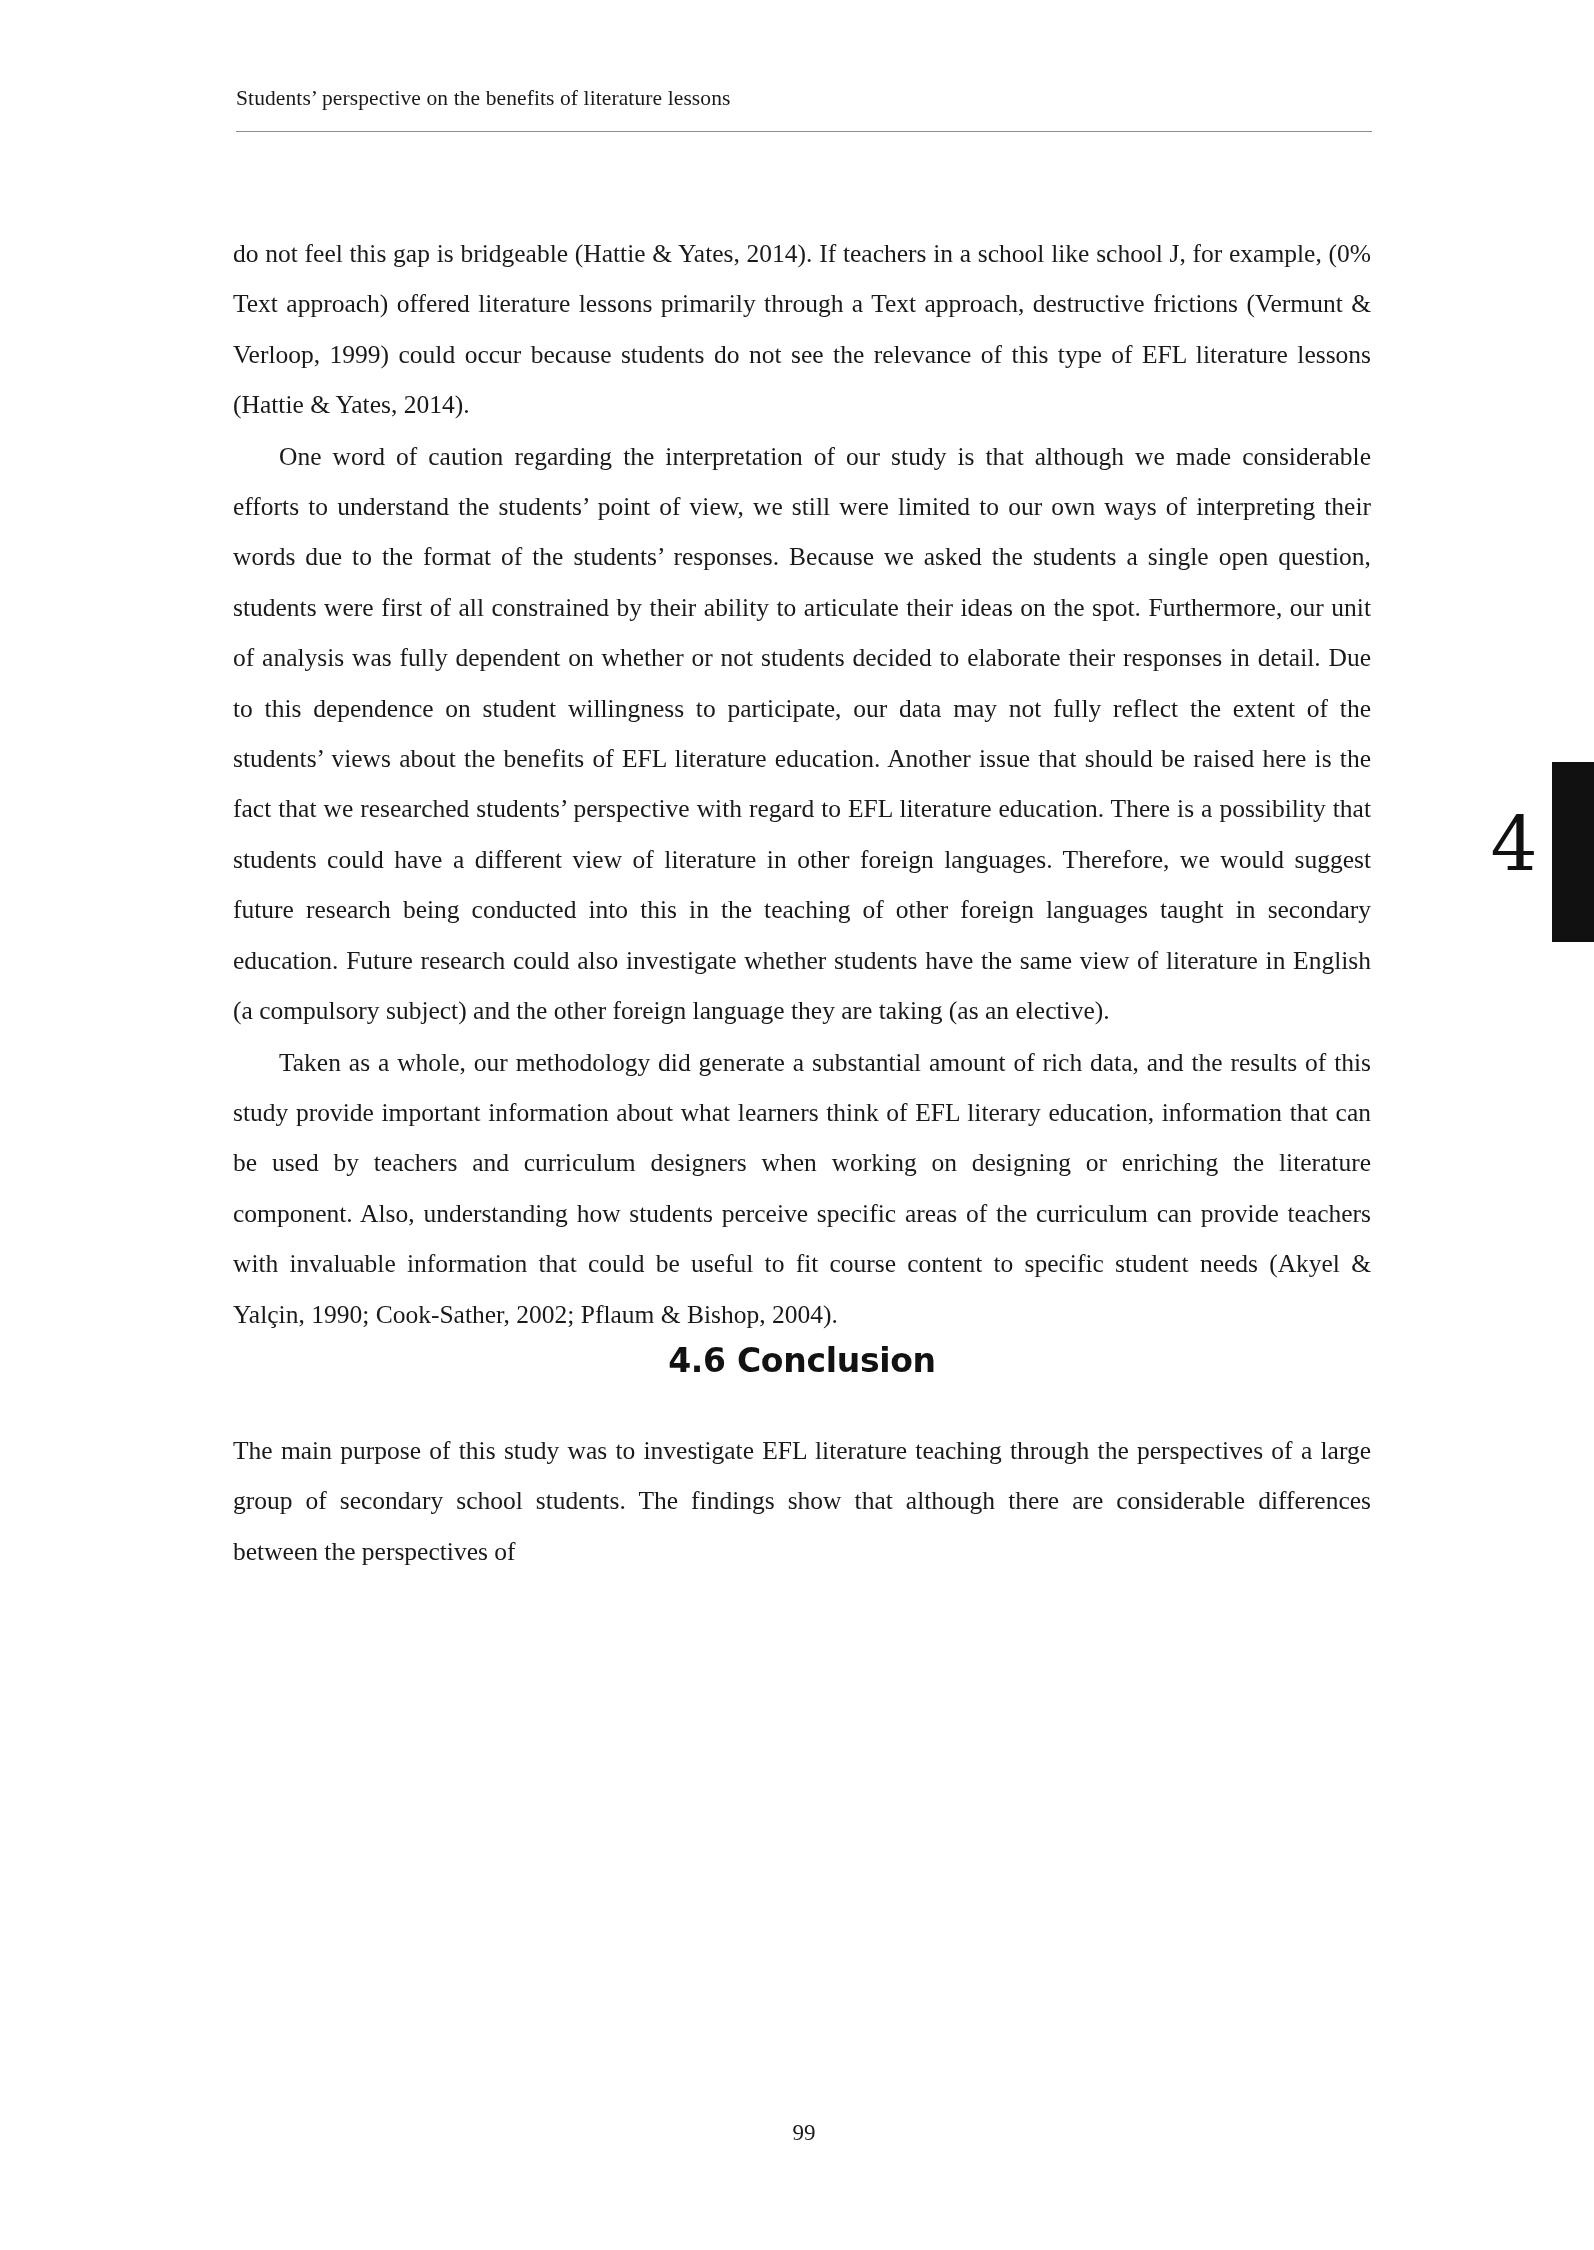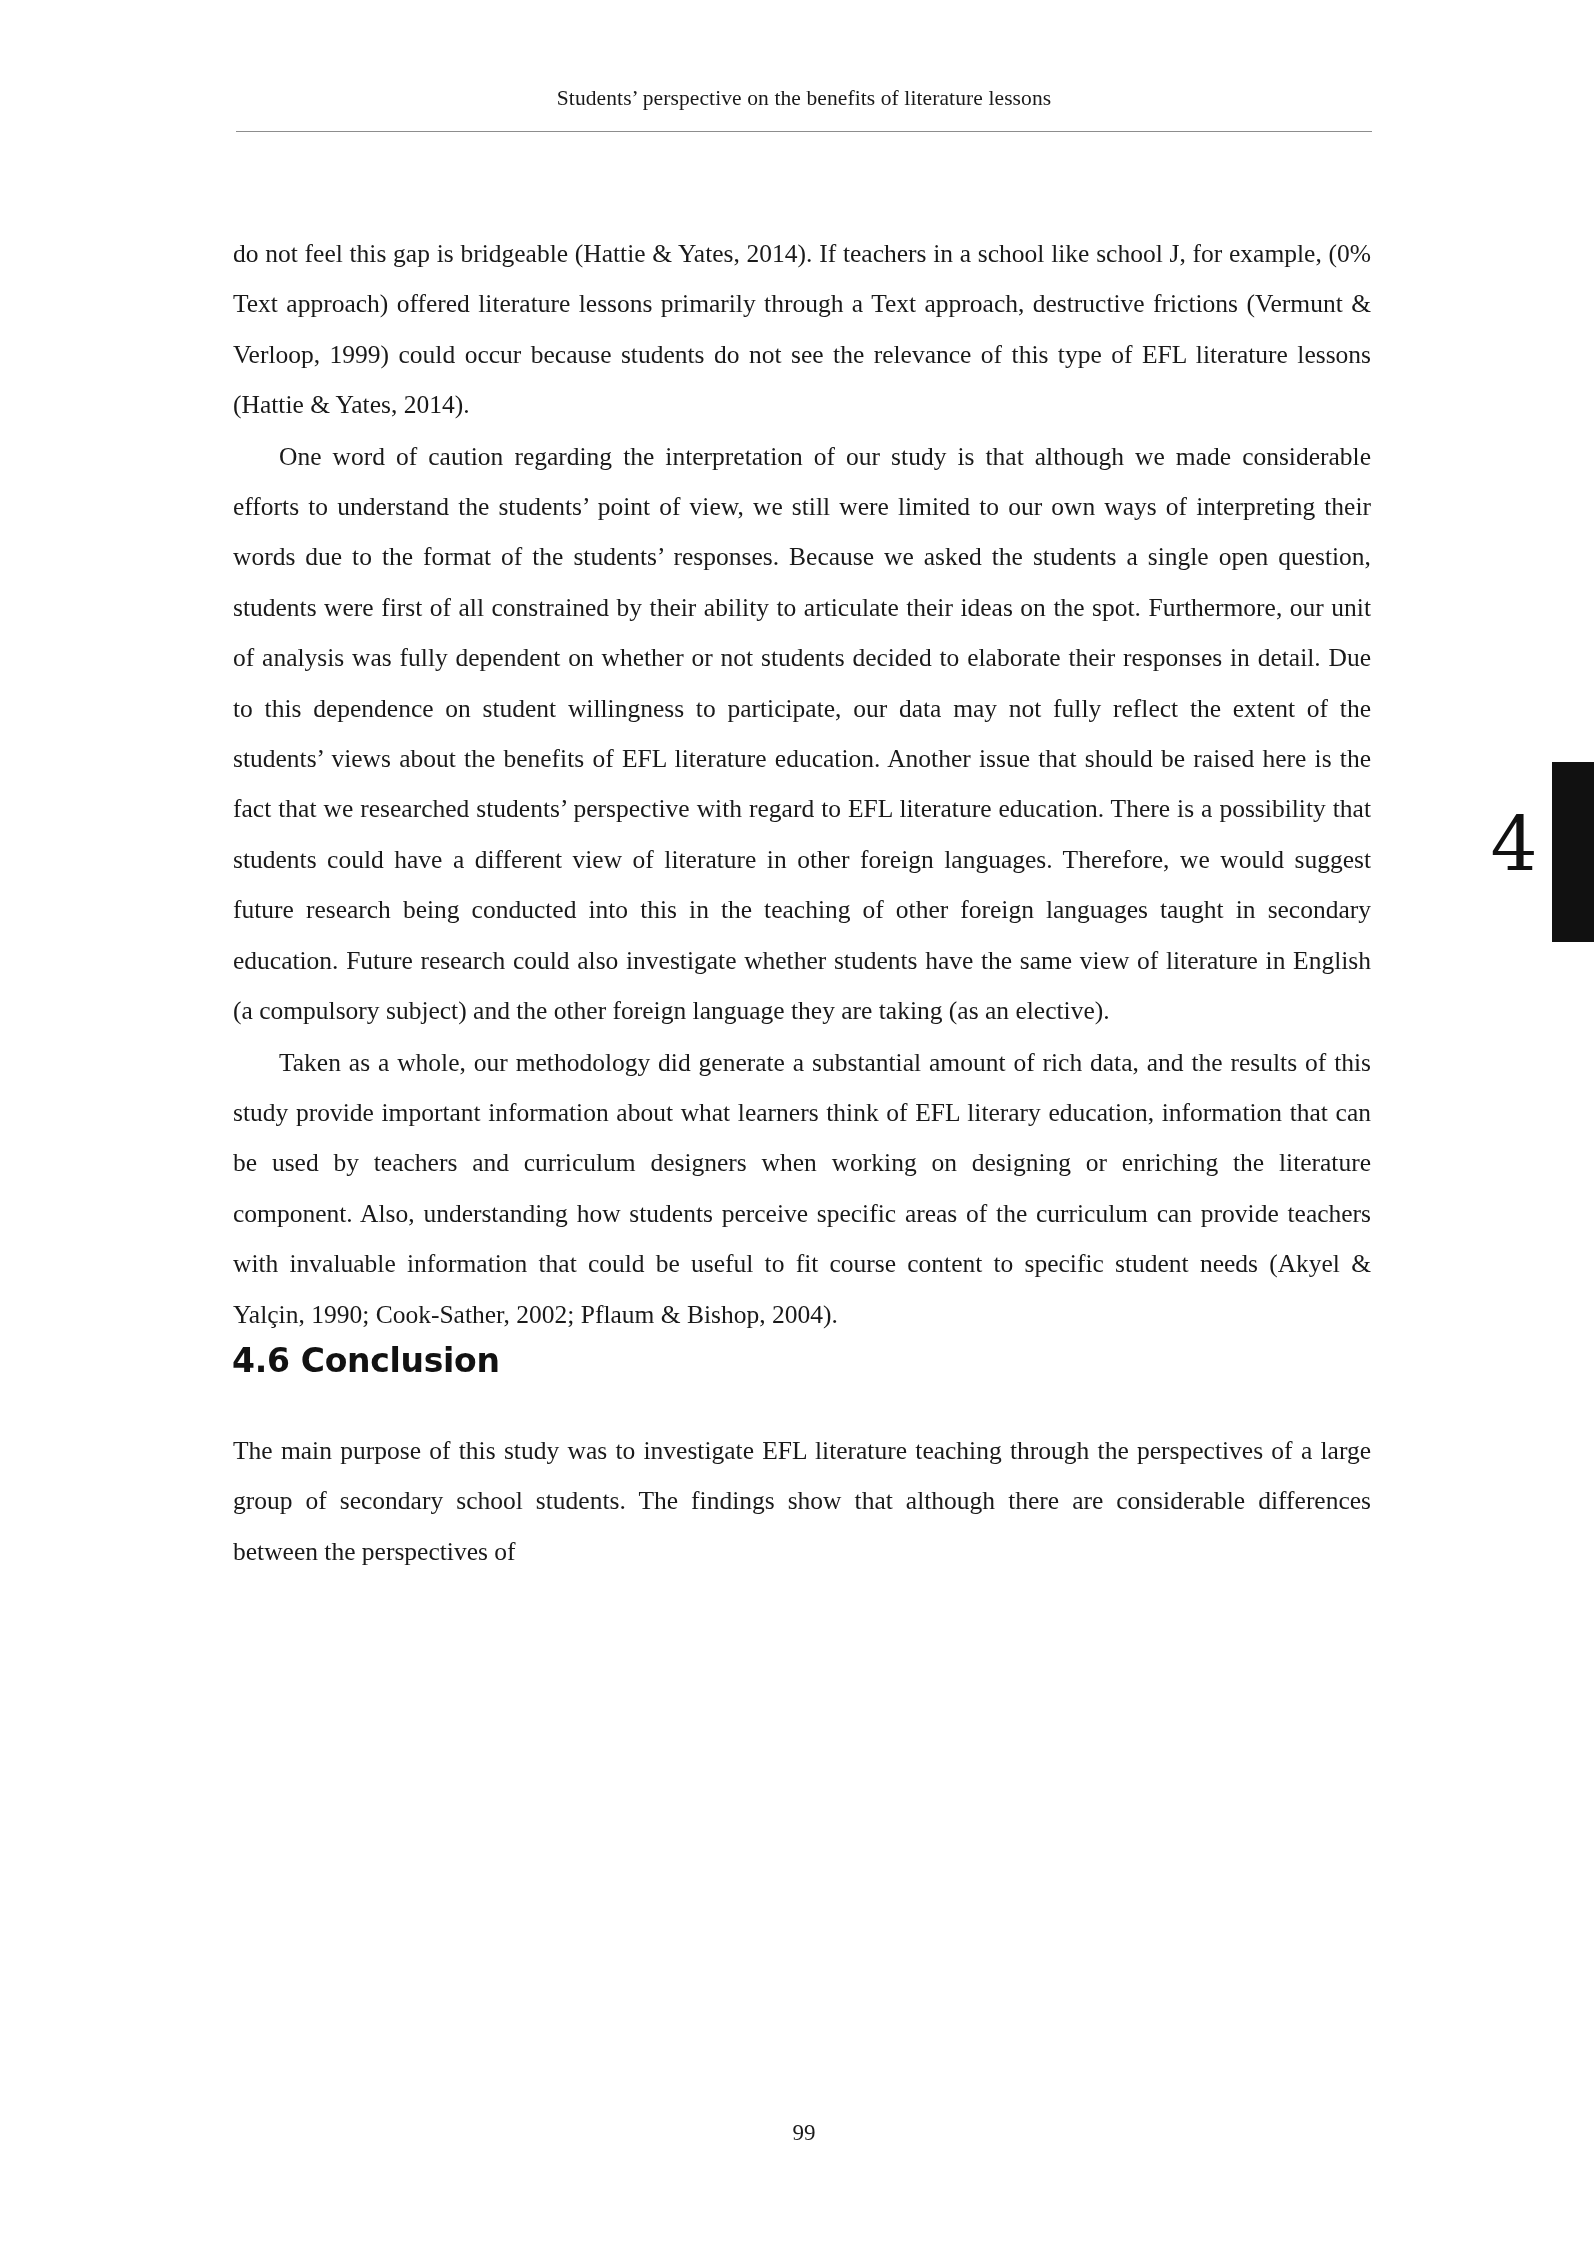--- a/index.html
+++ b/index.html
@@ -20,21 +20,21 @@
     position: absolute;
     inset: 0;
   }
 
   
   .running-head {
     position: absolute;
     top: 86px;
     left: 236px;
     width: 1136px;
-    text-align: center;
+    text-align: left;
     font-size: 21.5px;
     letter-spacing: 0.1px;
     color: #1a1a1a;
   }
   .head-rule {
     position: absolute;
     top: 131px;
     left: 236px;
     width: 1136px;
     height: 1px;
@@ -65,20 +65,21 @@
   h2.section-heading {
     margin: 0;
     font-family: "DejaVu Sans", sans-serif;
     font-weight: bold;
     font-size: 33px;
     letter-spacing: -0.3px;
     color: #121212;
   }
   .heading-block {
     margin-bottom: 46px;
+    text-align: center;
   }
 
   
   .chapter-tab {
     position: absolute;
     right: 0;
     top: 762px;
     width: 42px;
     height: 180px;
     background: #111111;

